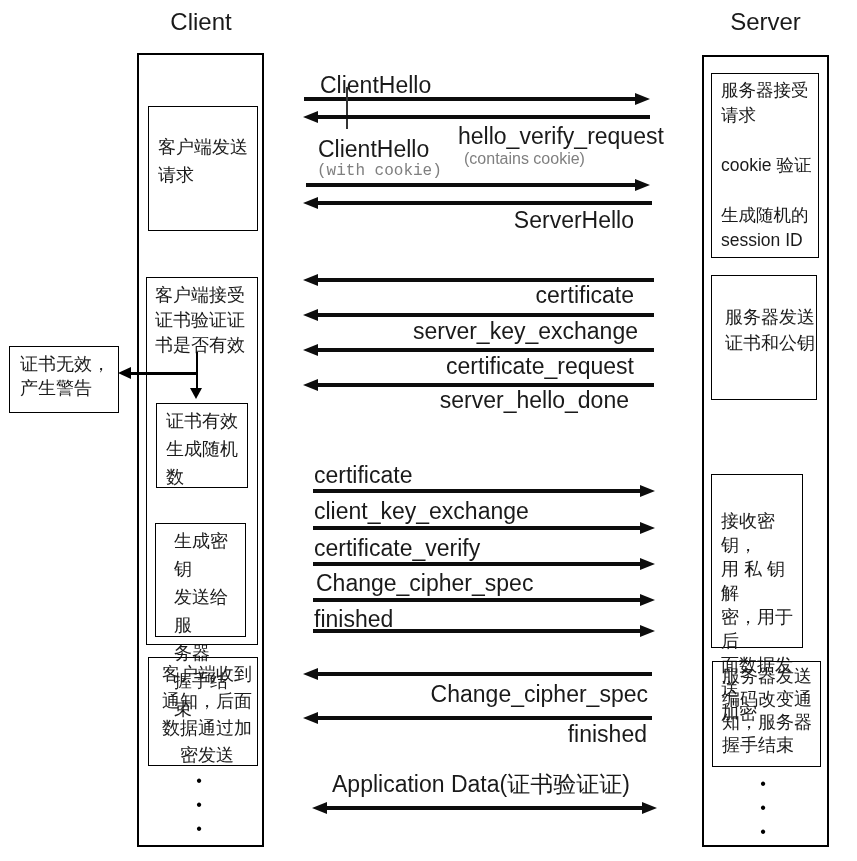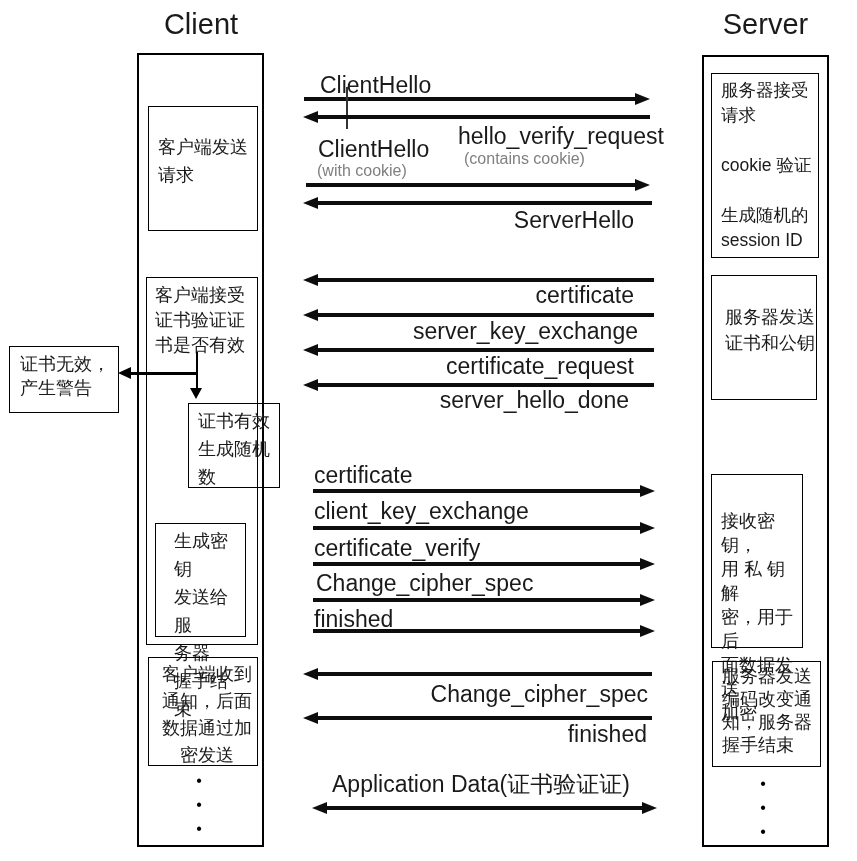--- a/index.html
+++ b/index.html
@@ -1,21 +1,21 @@
 <!DOCTYPE html>
 <html><head>
 <meta charset="utf-8">
 <style>
   html,body{margin:0;padding:0;}
   body{
     width:857px;height:861px;position:relative;overflow:hidden;
     background:#ffffff;color:#1a1a1a;
     font-family:"Liberation Sans",sans-serif;
   }
-  .title{position:absolute;font-size:29px;text-align:center;color:#1a1a1a;}
+  .title{position:absolute;font-size:24px;text-align:center;color:#1a1a1a;}
   .box{position:absolute;border:1.5px solid #000;box-sizing:border-box;}
   .outer{border-width:2px;}
   .cn{white-space:pre-line;font-size:18px;}
   .lbl{position:absolute;white-space:nowrap;font-size:23px;line-height:20px;}
   .sub{color:#7f7f7f;font-size:16px;}
   .arrow{position:absolute;height:4px;background:#0d0d0d;}
   .arrow.r::after{content:"";position:absolute;left:100%;top:50%;transform:translateY(-50%);
     width:0;height:0;border:solid transparent;border-width:6.5px 0 6.5px 15px;border-left-color:#0d0d0d;}
   .arrow.l::before{content:"";position:absolute;right:100%;top:50%;transform:translateY(-50%);
     width:0;height:0;border:solid transparent;border-width:6.5px 15px 6.5px 0;border-right-color:#0d0d0d;}
@@ -28,21 +28,21 @@
 
 <div class="title" style="left:137px;top:8px;width:128px;">Client</div>
 <div class="title" style="left:702px;top:8px;width:127px;">Server</div>
 
 <div class="box outer" style="left:137px;top:53px;width:127px;height:794px;"></div>
 <div class="box cn" style="left:148px;top:88px;width:110px;height:125px;padding:26px 0 0 9px;line-height:28px;margin-top:18px;">客户端发送
 请求</div>
 <div class="box cn" style="left:146px;top:277px;width:112px;height:368px;padding:5px 0 0 8px;line-height:25px;">客户端接受
 证书验证证
 书是否有效</div>
-<div class="box cn" style="left:156px;top:403px;width:92px;height:85px;padding:3px 0 0 9px;line-height:28px;margin-left:32px;">证书有效
+<div class="box cn" style="left:156px;top:403px;width:92px;height:85px;padding:3px 0 0 9px;line-height:28px;">证书有效
 生成随机
 数</div>
 <div class="box cn" style="left:155px;top:523px;width:91px;height:114px;padding:3px 0 0 18px;line-height:28px;">生成密钥
 发送给服
 务器
 握手结束</div>
 <div class="box cn" style="left:148px;top:657px;width:110px;height:109px;padding:3px 0 0 8px;line-height:27px;text-align:center;">客户端收到
 通知，后面
 数据通过加
 密发送</div>
@@ -77,21 +77,21 @@
 知，服务器
 握手结束</div>
 <div class="dots" style="left:750px;top:772px;width:26px;">•
 •
 •</div>
 
 <div class="lbl" style="left:320px;top:75px;">ClientHello</div>
 <div class="lbl" style="left:458px;top:126px;">hello_verify_request</div>
 <div class="lbl sub" style="left:464px;top:149px;">(contains cookie)</div>
 <div class="lbl" style="left:318px;top:139px;">ClientHello</div>
-<div class="lbl sub" style="left:317px;top:161px;">(with cookie)</div>
+<div class="lbl sub" style="left:317px;top:161px;font-family:Liberation Mono, monospace;">(with cookie)</div>
 <div class="lbl" style="right:223px;top:210px;">ServerHello</div>
 <div class="lbl" style="right:223px;top:285px;">certificate</div>
 <div class="lbl" style="right:219px;top:321px;">server_key_exchange</div>
 <div class="lbl" style="right:223px;top:356px;">certificate_request</div>
 <div class="lbl" style="right:228px;top:390px;">server_hello_done</div>
 <div class="lbl" style="left:314px;top:465px;">certificate</div>
 <div class="lbl" style="left:314px;top:501px;">client_key_exchange</div>
 <div class="lbl" style="left:314px;top:538px;">certificate_verify</div>
 <div class="lbl" style="left:316px;top:573px;">Change_cipher_spec</div>
 <div class="lbl" style="left:314px;top:609px;">finished</div>

